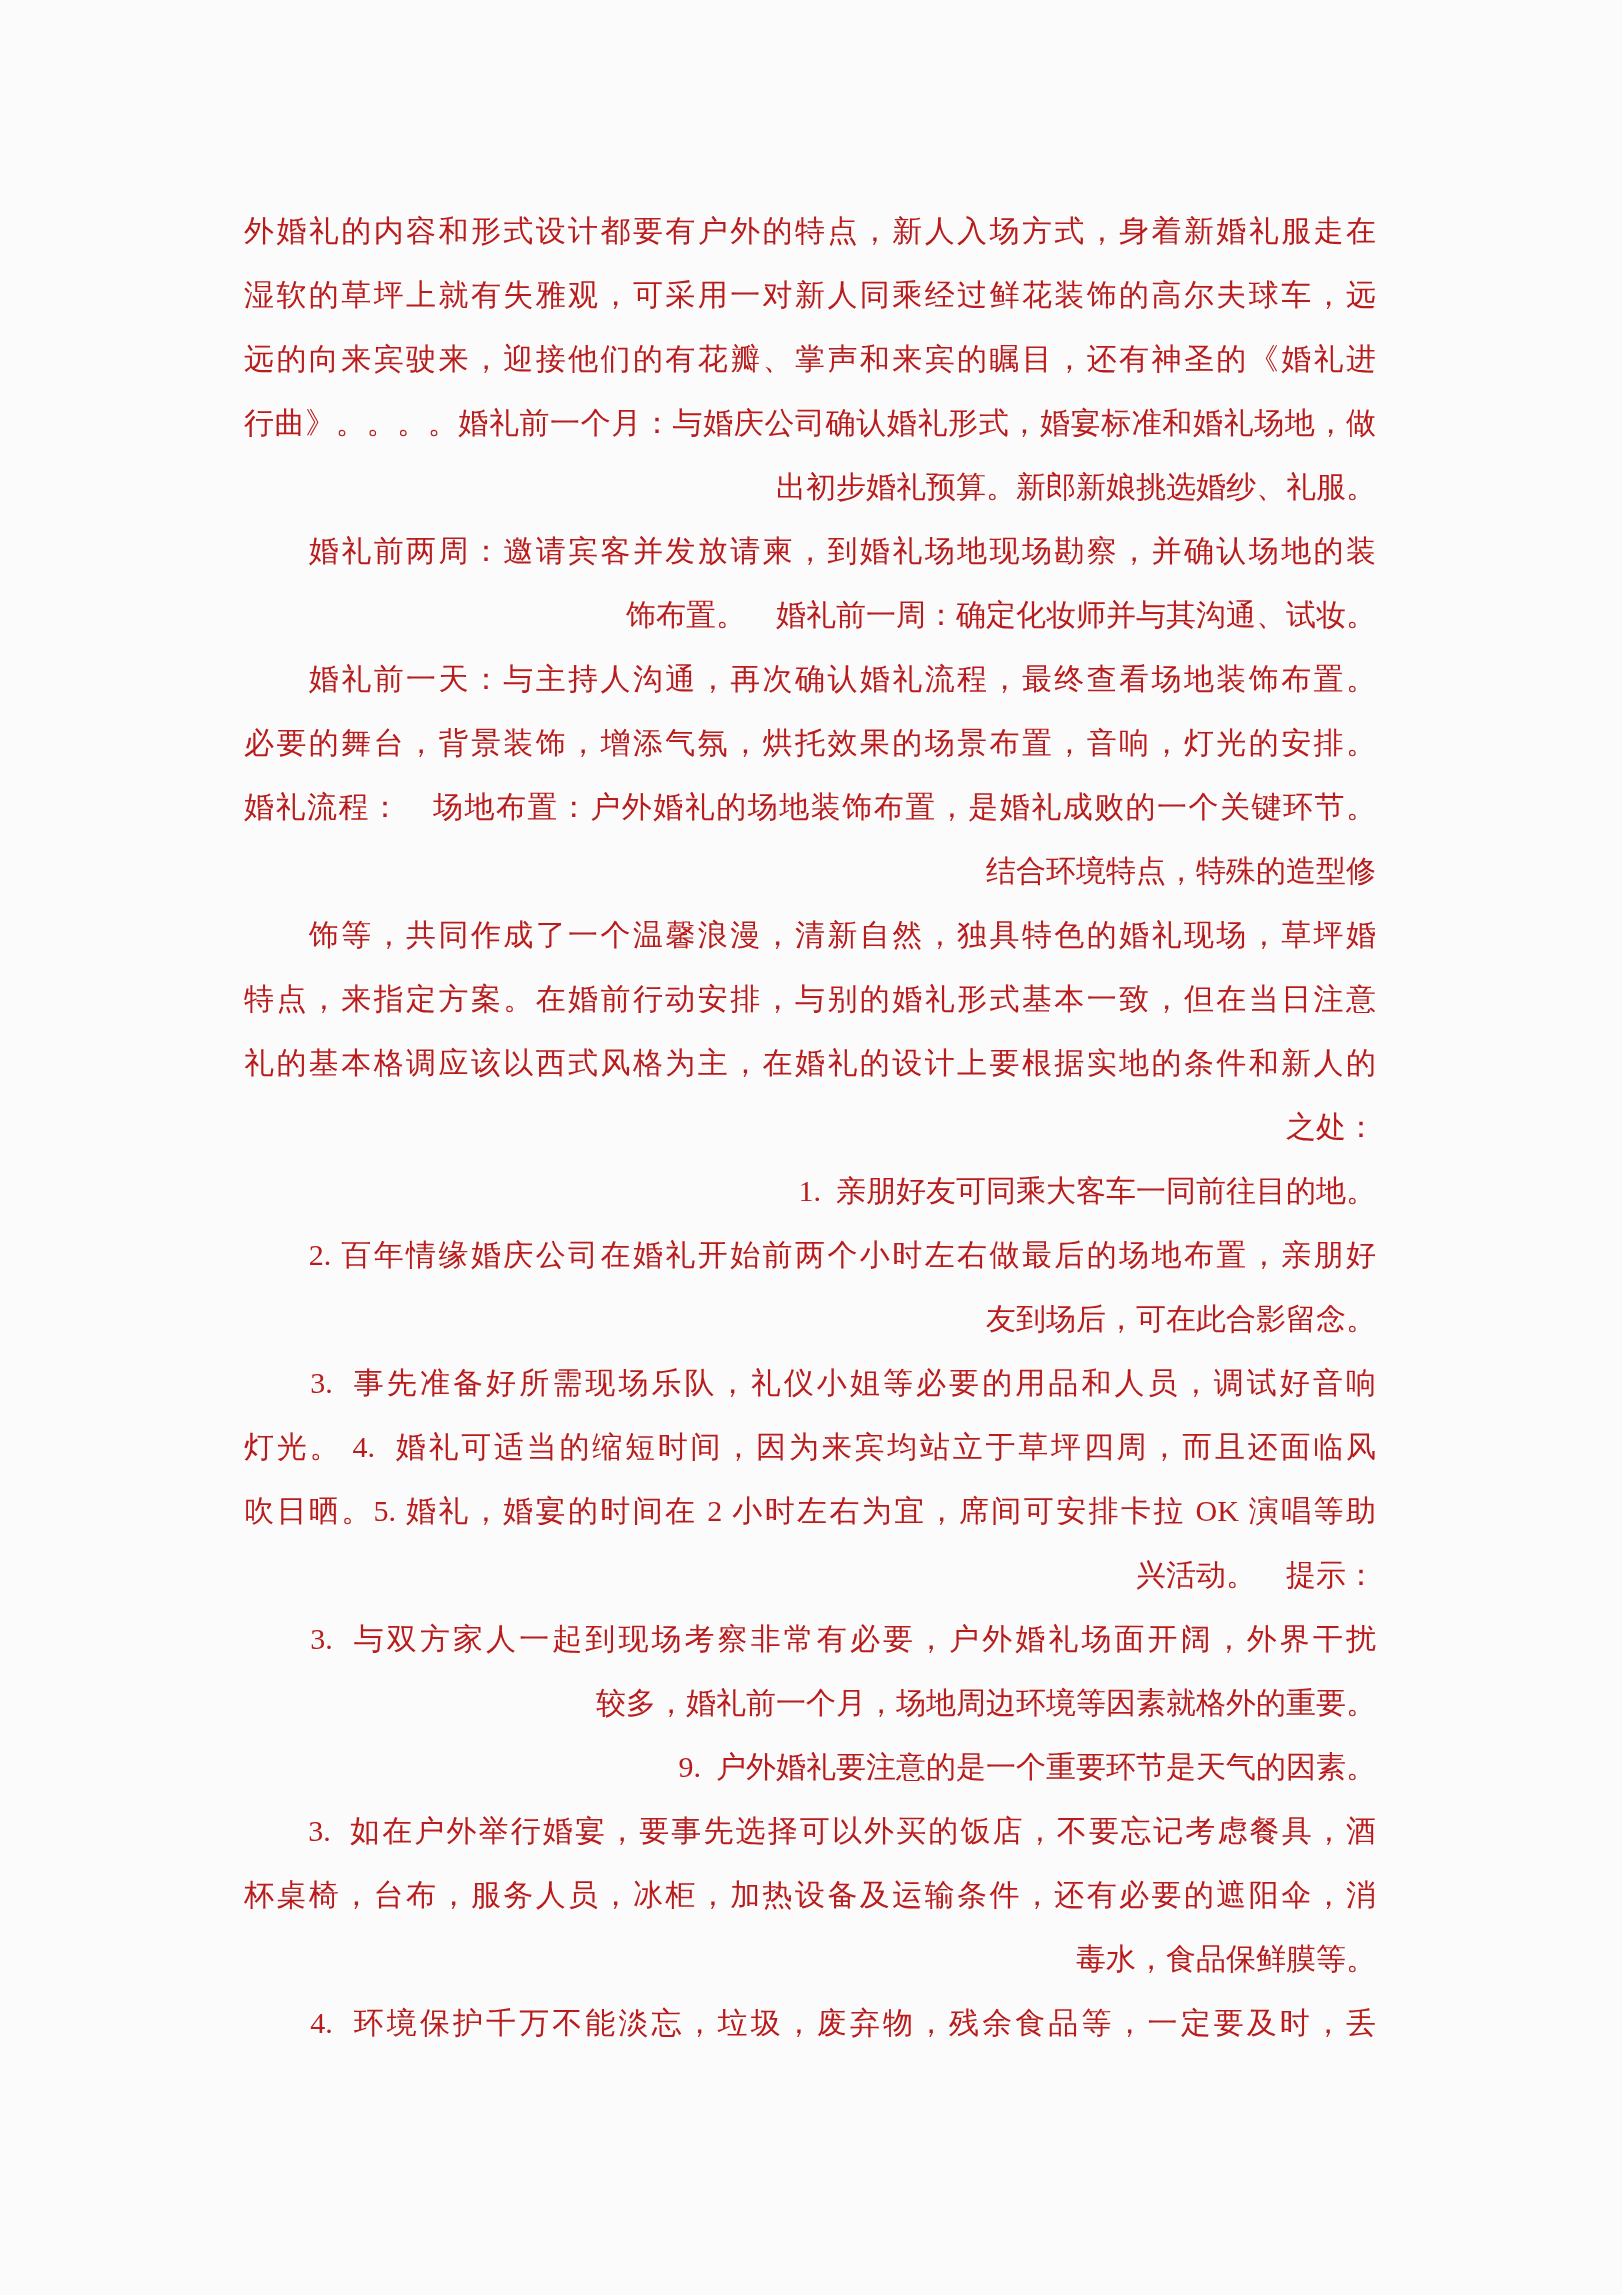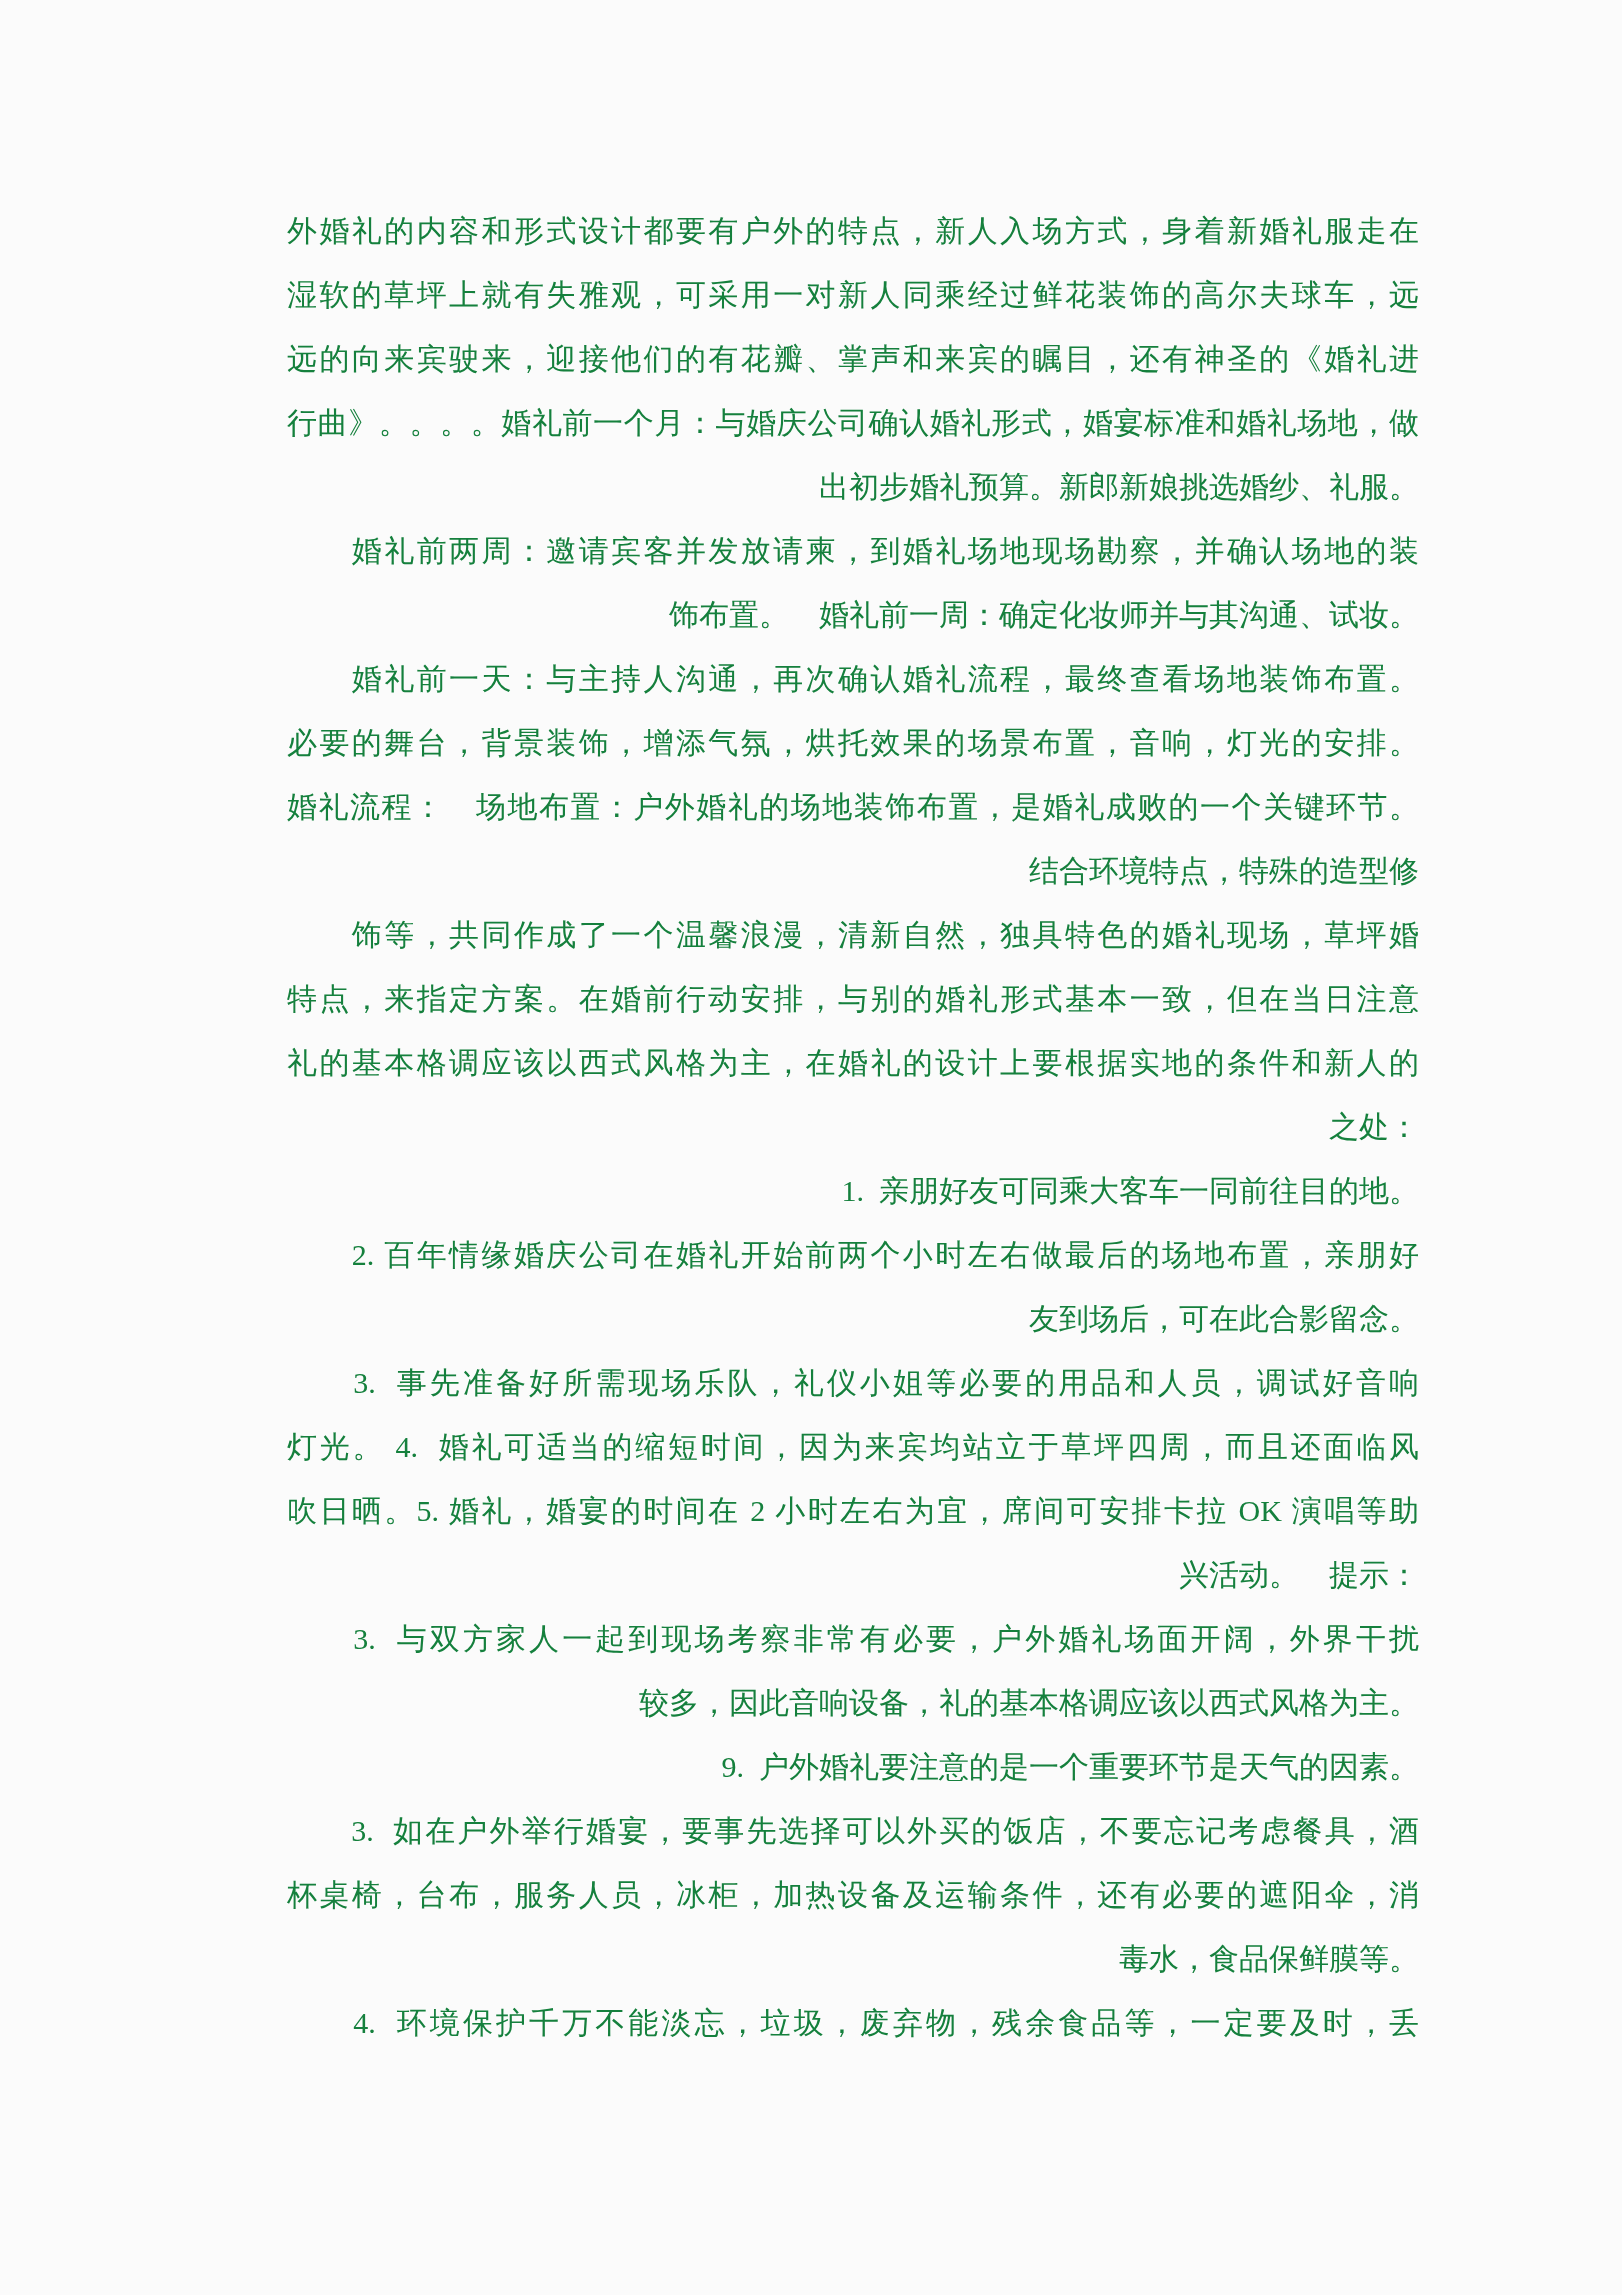--- a/index.html
+++ b/index.html
@@ -31,21 +31,21 @@
   }
   
   .ln.j {
     text-align: justify;
     text-align-last: justify;
   }
 </style>
 </head>
 <body style="background: rgb(251, 251, 251);">
 
-<div class="page" style="color: #15803d; margin-left: 43px;">
+<div class="page" style="color: #b91c1c;">
   <div class="ln j">外婚礼的内容和形式设计都要有户外的特点，新人入场方式，身着新婚礼服走在</div>
   <div class="ln j">湿软的草坪上就有失雅观，可采用一对新人同乘经过鲜花装饰的高尔夫球车，远</div>
   <div class="ln j">远的向来宾驶来，迎接他们的有花瓣、掌声和来宾的瞩目，还有神圣的《婚礼进</div>
   <div class="ln j">行曲》。。。。婚礼前一个月：与婚庆公司确认婚礼形式，婚宴标准和婚礼场地，做</div>
   <div class="ln">出初步婚礼预算。新郎新娘挑选婚纱、礼服。</div>
   <div class="ln j">　　婚礼前两周：邀请宾客并发放请柬，到婚礼场地现场勘察，并确认场地的装</div>
   <div class="ln">饰布置。　婚礼前一周：确定化妆师并与其沟通、试妆。</div>
   <div class="ln j">　　婚礼前一天：与主持人沟通，再次确认婚礼流程，最终查看场地装饰布置。</div>
   <div class="ln j">必要的舞台，背景装饰，增添气氛，烘托效果的场景布置，音响，灯光的安排。</div>
   <div class="ln j">婚礼流程：　场地布置：户外婚礼的场地装饰布置，是婚礼成败的一个关键环节。</div>
@@ -55,20 +55,20 @@
   <div class="ln j">礼的基本格调应该以西式风格为主，在婚礼的设计上要根据实地的条件和新人的</div>
   <div class="ln">之处：</div>
   <div class="ln">　　1.  亲朋好友可同乘大客车一同前往目的地。</div>
   <div class="ln j">　　2. 百年情缘婚庆公司在婚礼开始前两个小时左右做最后的场地布置，亲朋好</div>
   <div class="ln">友到场后，可在此合影留念。</div>
   <div class="ln j">　　3.  事先准备好所需现场乐队，礼仪小姐等必要的用品和人员，调试好音响</div>
   <div class="ln j">灯光。 4.  婚礼可适当的缩短时间，因为来宾均站立于草坪四周，而且还面临风</div>
   <div class="ln j">吹日晒。5. 婚礼，婚宴的时间在 2 小时左右为宜，席间可安排卡拉 OK 演唱等助</div>
   <div class="ln">兴活动。　提示：</div>
   <div class="ln j">　　3.  与双方家人一起到现场考察非常有必要，户外婚礼场面开阔，外界干扰</div>
-  <div class="ln">较多，因此音响设备，礼的基本格调应该以西式风格为主。</div>
+  <div class="ln">较多，婚礼前一个月，场地周边环境等因素就格外的重要。</div>
   <div class="ln">　　9.  户外婚礼要注意的是一个重要环节是天气的因素。</div>
   <div class="ln j">　　3.  如在户外举行婚宴，要事先选择可以外买的饭店，不要忘记考虑餐具，酒</div>
   <div class="ln j">杯桌椅，台布，服务人员，冰柜，加热设备及运输条件，还有必要的遮阳伞，消</div>
   <div class="ln">毒水，食品保鲜膜等。</div>
   <div class="ln j">　　4.  环境保护千万不能淡忘，垃圾，废弃物，残余食品等，一定要及时，丢</div>
 </div>
 
 
 </body></html>

